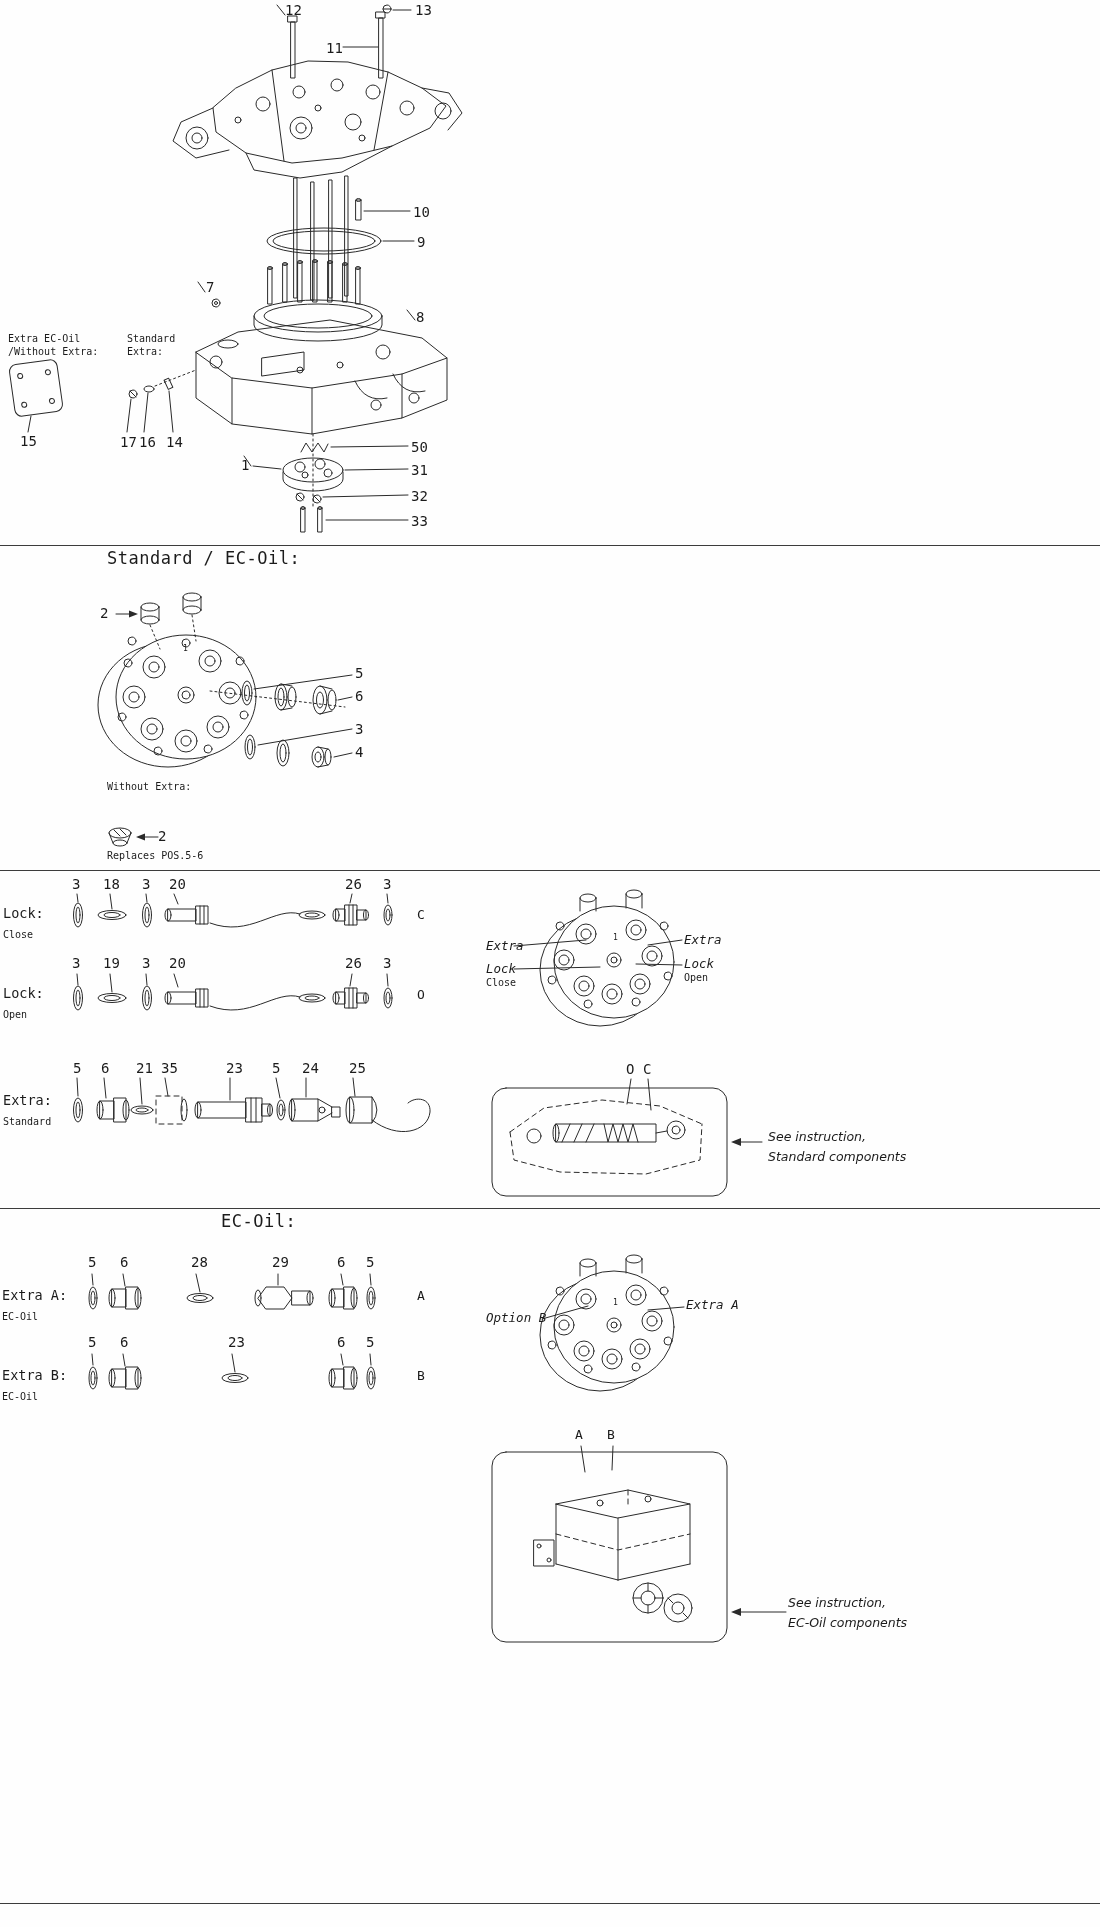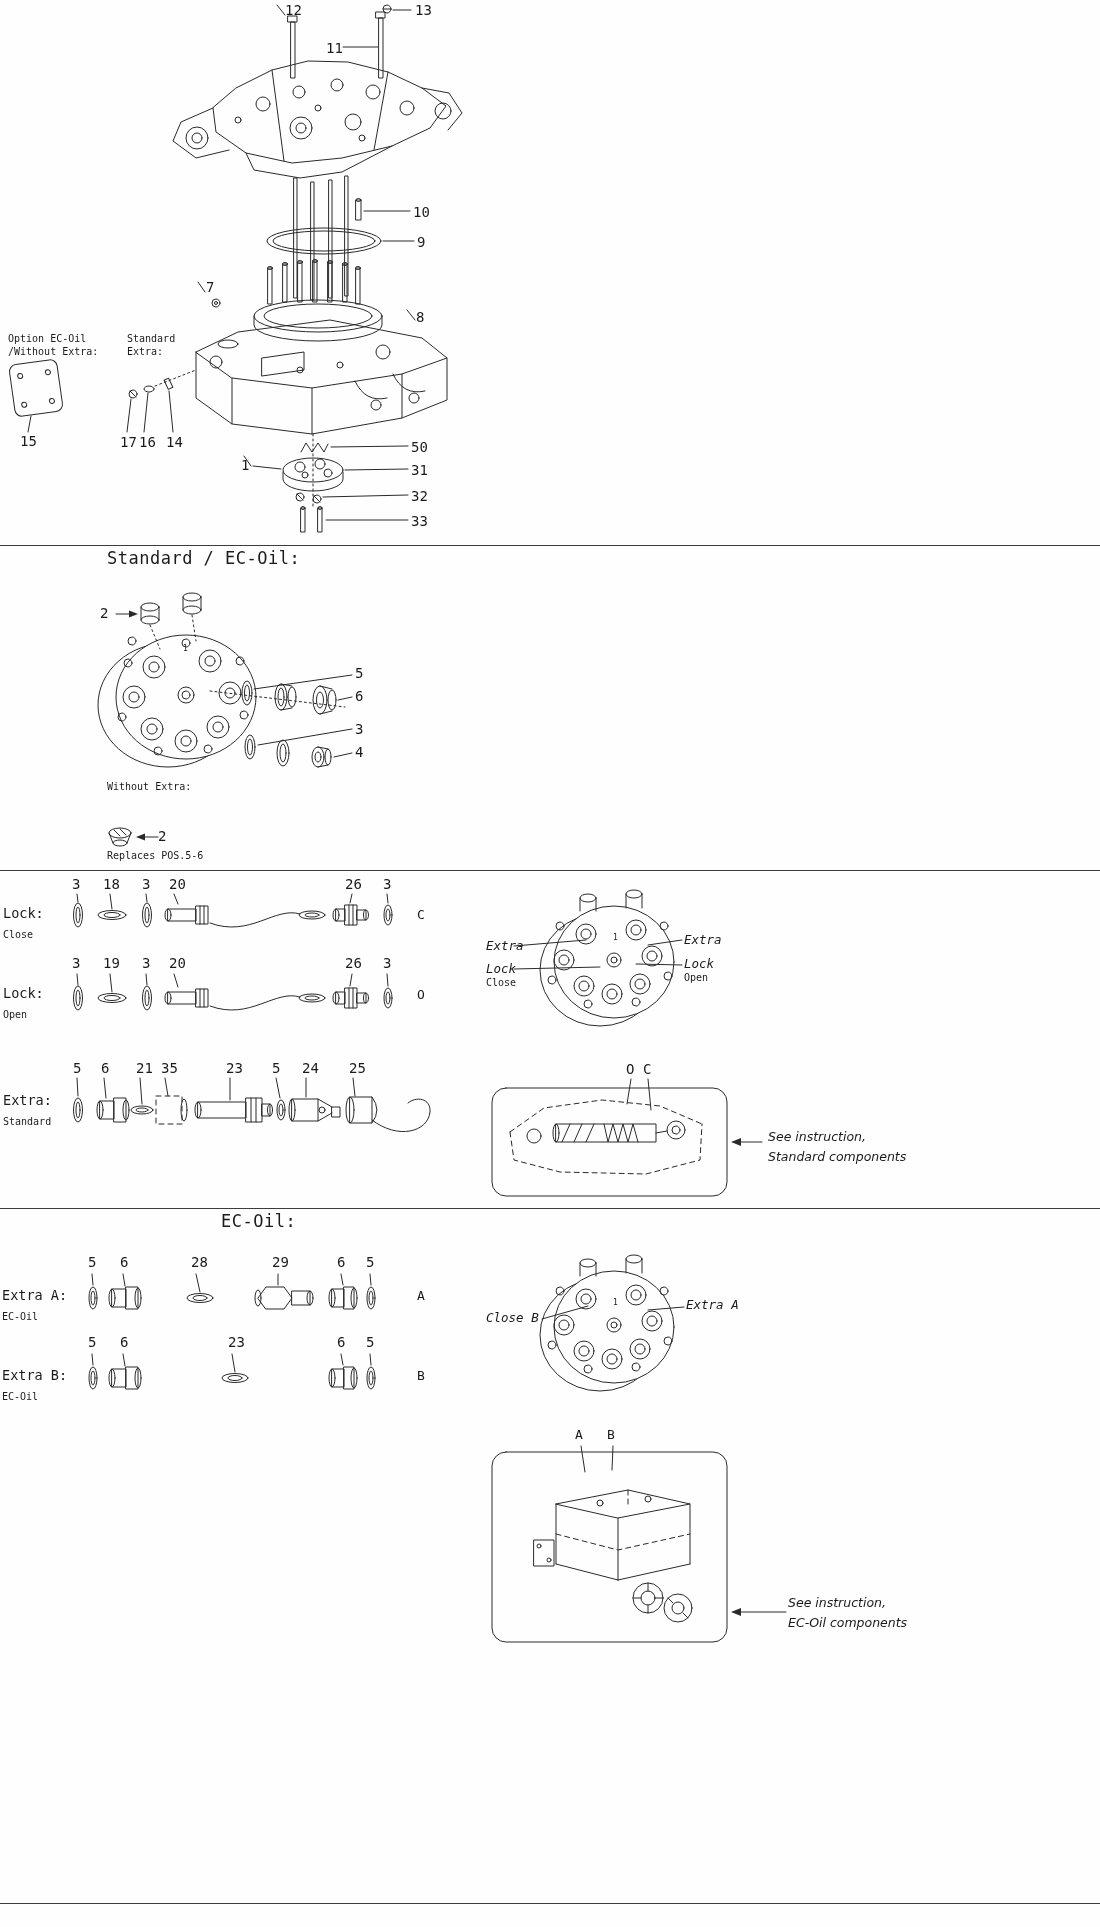--- a/index.html
+++ b/index.html
@@ -169,21 +169,21 @@
     </g>
   </svg>
 
   <span class="t callout" style="left:285px;top:3px">12</span>
   <span class="t callout" style="left:415px;top:3px">13</span>
   <span class="t callout" style="left:326px;top:41px">11</span>
   <span class="t callout" style="left:413px;top:205px">10</span>
   <span class="t callout" style="left:417px;top:235px">9</span>
   <span class="t callout" style="left:206px;top:280px">7</span>
   <span class="t callout" style="left:416px;top:310px">8</span>
-  <span class="t small" style="left:8px;top:333px">Option EC-Oil</span>
+  <span class="t small" style="left:8px;top:333px">Extra EC-Oil</span>
   <span class="t small" style="left:8px;top:346px">/Without Extra:</span>
   <span class="t small" style="left:127px;top:333px">Standard</span>
   <span class="t small" style="left:127px;top:346px">Extra:</span>
   <span class="t callout" style="left:20px;top:434px">15</span>
   <span class="t callout" style="left:120px;top:435px">17</span>
   <span class="t callout" style="left:139px;top:435px">16</span>
   <span class="t callout" style="left:166px;top:435px">14</span>
   <span class="t callout" style="left:241px;top:458px">1</span>
   <span class="t callout" style="left:411px;top:440px">50</span>
   <span class="t callout" style="left:411px;top:463px">31</span>
@@ -629,21 +629,21 @@
 
   <span class="t callout" style="left:88px;top:1335px">5</span>
   <span class="t callout" style="left:120px;top:1335px">6</span>
   <span class="t callout" style="left:228px;top:1335px">23</span>
   <span class="t callout" style="left:337px;top:1335px">6</span>
   <span class="t callout" style="left:366px;top:1335px">5</span>
   <span class="t rowlabel" style="left:2px;top:1368px">Extra B:</span>
   <span class="t sub" style="left:2px;top:1391px">EC-Oil</span>
   <span class="t letter" style="left:417px;top:1369px">B</span>
 
-  <span class="t flbl" style="left:486px;top:1311px">Close B</span>
+  <span class="t flbl" style="left:486px;top:1311px">Option B</span>
   <span class="t flbl" style="left:686px;top:1298px">Extra A</span>
   <span class="t tiny" style="left:613px;top:1299px">1</span>
 
   <span class="t letter" style="left:575px;top:1428px">A</span>
   <span class="t letter" style="left:607px;top:1428px">B</span>
   <span class="t it" style="left:788px;top:1596px">See instruction,</span>
   <span class="t it" style="left:788px;top:1616px">EC-Oil components</span>
 
   <div class="divider" style="top:1903px"></div>
 

